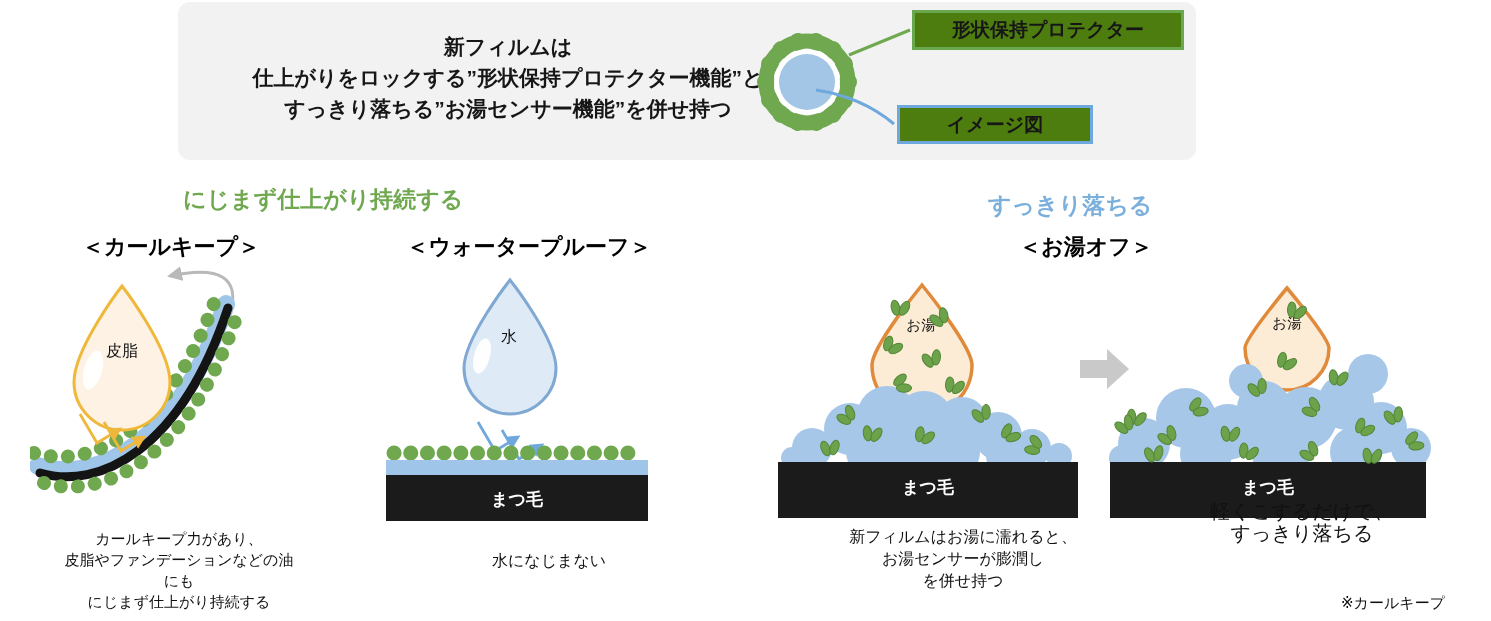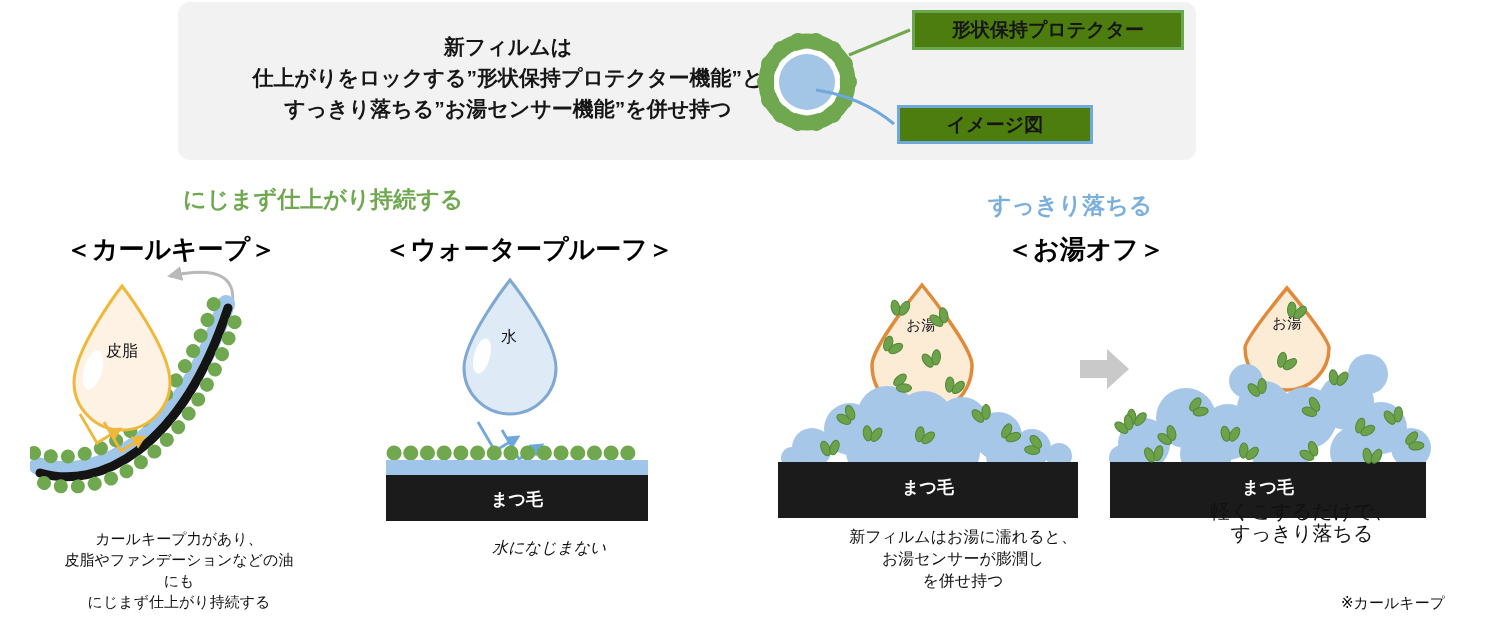--- a/index.html
+++ b/index.html
@@ -10,28 +10,28 @@
   .intro{position:absolute;left:218px;top:31px;width:580px;text-align:center;font-size:21px;font-weight:600;
          line-height:31px;white-space:pre-line;color:#161616;}
   .header-art{position:absolute;left:0;top:0;width:1491px;height:175px;}
   .cap-label{position:absolute;background:#4d7c0f;display:flex;align-items:center;justify-content:center;
              font-size:19px;font-weight:600;color:#161616;box-sizing:border-box;}
   .label-protector{left:912px;top:10px;width:272px;height:40px;border:3px solid #6AA84F;}
   .label-sensor{left:897px;top:105px;width:196px;height:39px;border:3px solid #6FA8DC;}
   .section-heading{position:absolute;font-size:23px;font-weight:700;}
   .heading-protector{left:183px;top:184px;color:#6FA84F;}
   .heading-sensor{left:988px;top:190px;color:#7BAFDC;}
-  .sub-title{position:absolute;font-size:26px;font-weight:600;color:#000;text-align:center;}
+  .sub-title{position:absolute;font-size:22px;font-weight:600;color:#000;text-align:center;}
   .title-curl{left:41px;top:232px;width:260px;}
   .title-wp{left:367px;top:232px;width:300px;margin-left:12px;}
   .title-yu{left:961px;top:232px;width:250px;}
   .illu{position:absolute;}
   .caption{position:absolute;text-align:center;font-size:15px;line-height:21px;white-space:pre-line;color:#111;margin-left:32px;}
   .caption-curl{left:27px;top:528px;width:240px;}
-  .caption-wp{left:417px;top:537px;width:200px;font-size:16px;font-style:italic;}
+  .caption-wp{left:417px;top:550px;width:200px;font-size:16px;}
   .caption-swell{left:811px;top:526px;width:240px;font-size:16px;line-height:22px;}
   .caption-rinse{left:1150px;top:500px;width:240px;font-size:20px;line-height:22px;}
   .note{position:absolute;left:1315px;top:594px;width:130px;text-align:right;font-size:15px;color:#111;}
 </style>
 </head>
 <body>
 
 <div class="page">
 
   <div class="gray-box"></div>

